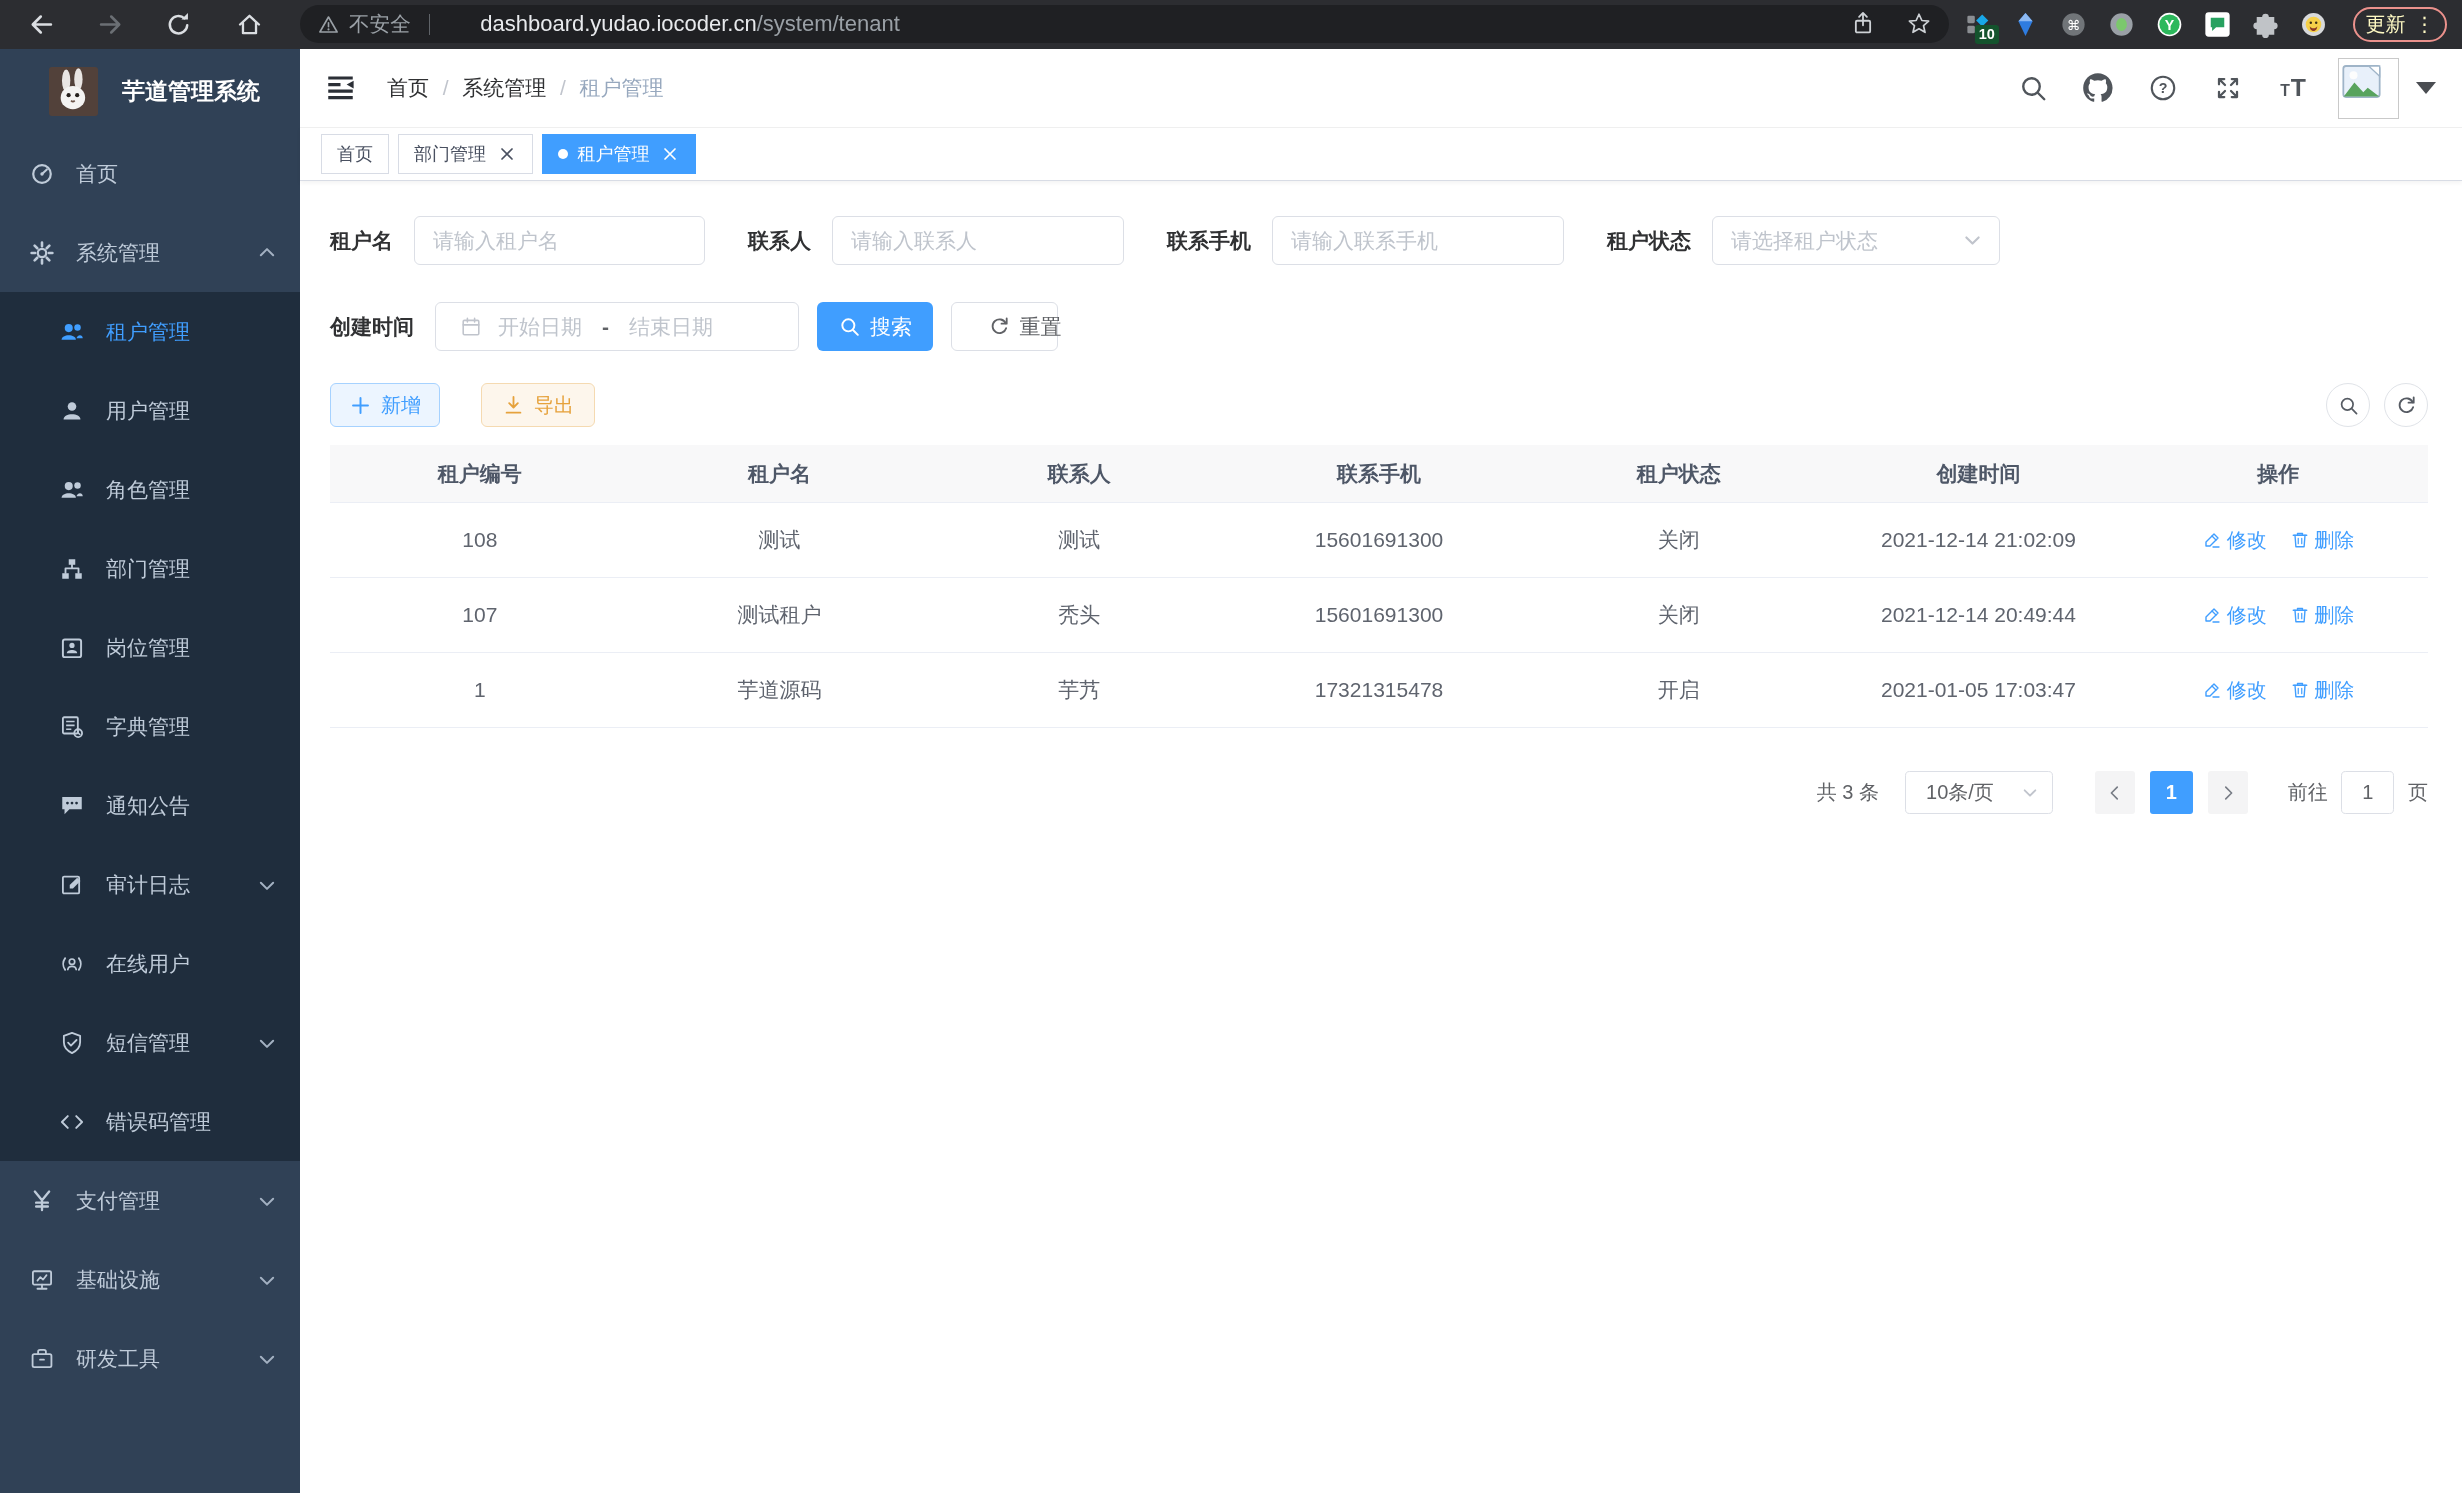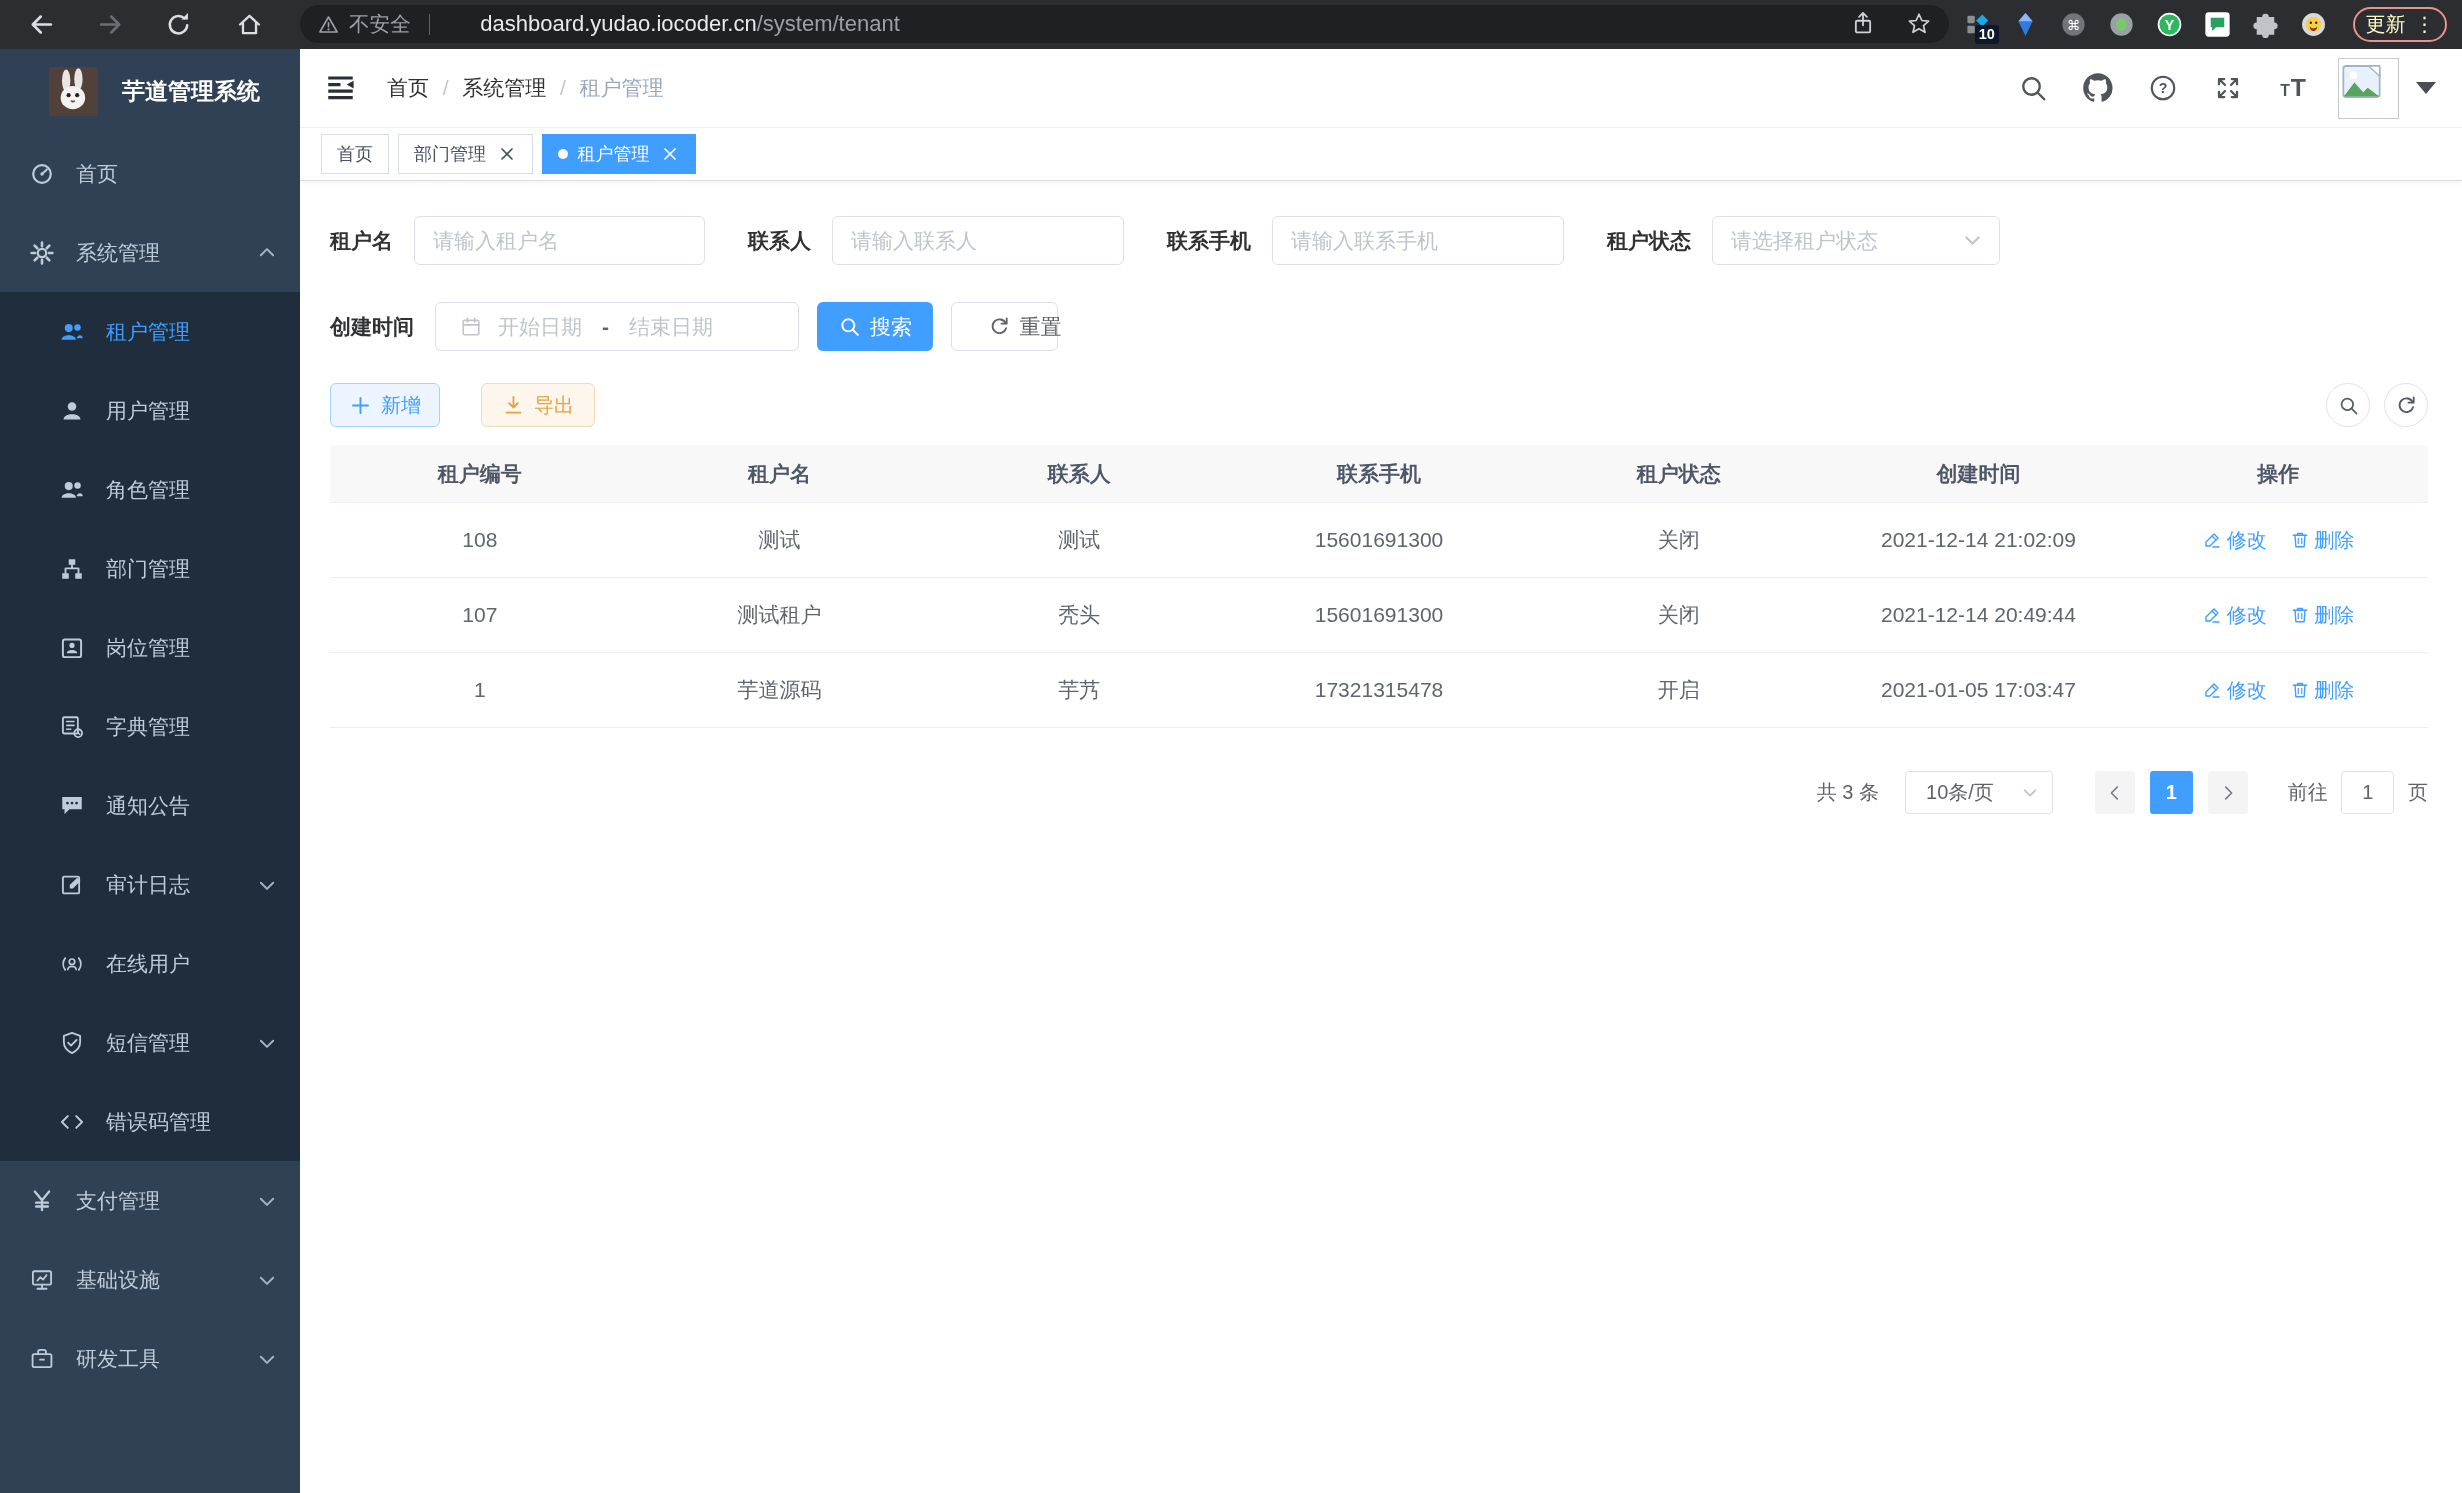--- a/index.html
+++ b/index.html
@@ -15,21 +15,21 @@
     background:#1f2023; border-radius:19px; display:flex; align-items:center; padding:0 17px; }
   .sec-ic { width:23px; height:23px; color:#9aa0a6; flex:none; }
   .sec-label { color:#9aa0a6; font-size:20.6px; margin-left:9px; white-space:nowrap; }
   .sec-div { width:1.5px; height:21px; background:#5f6368; margin:0 18px; }
   .url { font-size:22px; white-space:nowrap;margin-left:32px; }
   .url .host { color:#e8eaed; }
   .url .path { color:#9aa0a6; }
   .omni-right { margin-left:auto; display:flex; align-items:center; gap:30px; }
   .omni-right .bico2 { width:26px; height:26px; color:#ced2d6; cursor:pointer; }
   .ext { position:absolute; top:10.7px; width:27px; height:27px; cursor:pointer; }
-  .ext .badge { position:absolute; right:-7.6px; bottom:-6px; background:#0f172a; color:#fff;
+  .ext .badge { position:absolute; right:-7.6px; bottom:-6px; background:#14532d; color:#fff;
     font-size:14.5px; line-height:1; padding:2.3px 3.8px; border-radius:3px; font-weight:bold; }
   .update-pill { position:absolute; left:2353px; top:6.9px; width:94px; height:35px;
     border:2.3px solid #eb918c; border-radius:17.5px; color:#fef9c3; font-size:20px;
     display:flex; align-items:center; justify-content:center; gap:9px; cursor:pointer; }
 
   
   .app { display:flex; height:1445px; }
   .sidebar { width:300px; flex:none; background:var(--sidebar-bg); overflow:hidden; }
   .logo { height:85px; display:flex; align-items:center; padding-left:49px; }
   .logo .logo-img { width:49px; height:49px; border-radius:3px; overflow:hidden; flex:none; }

